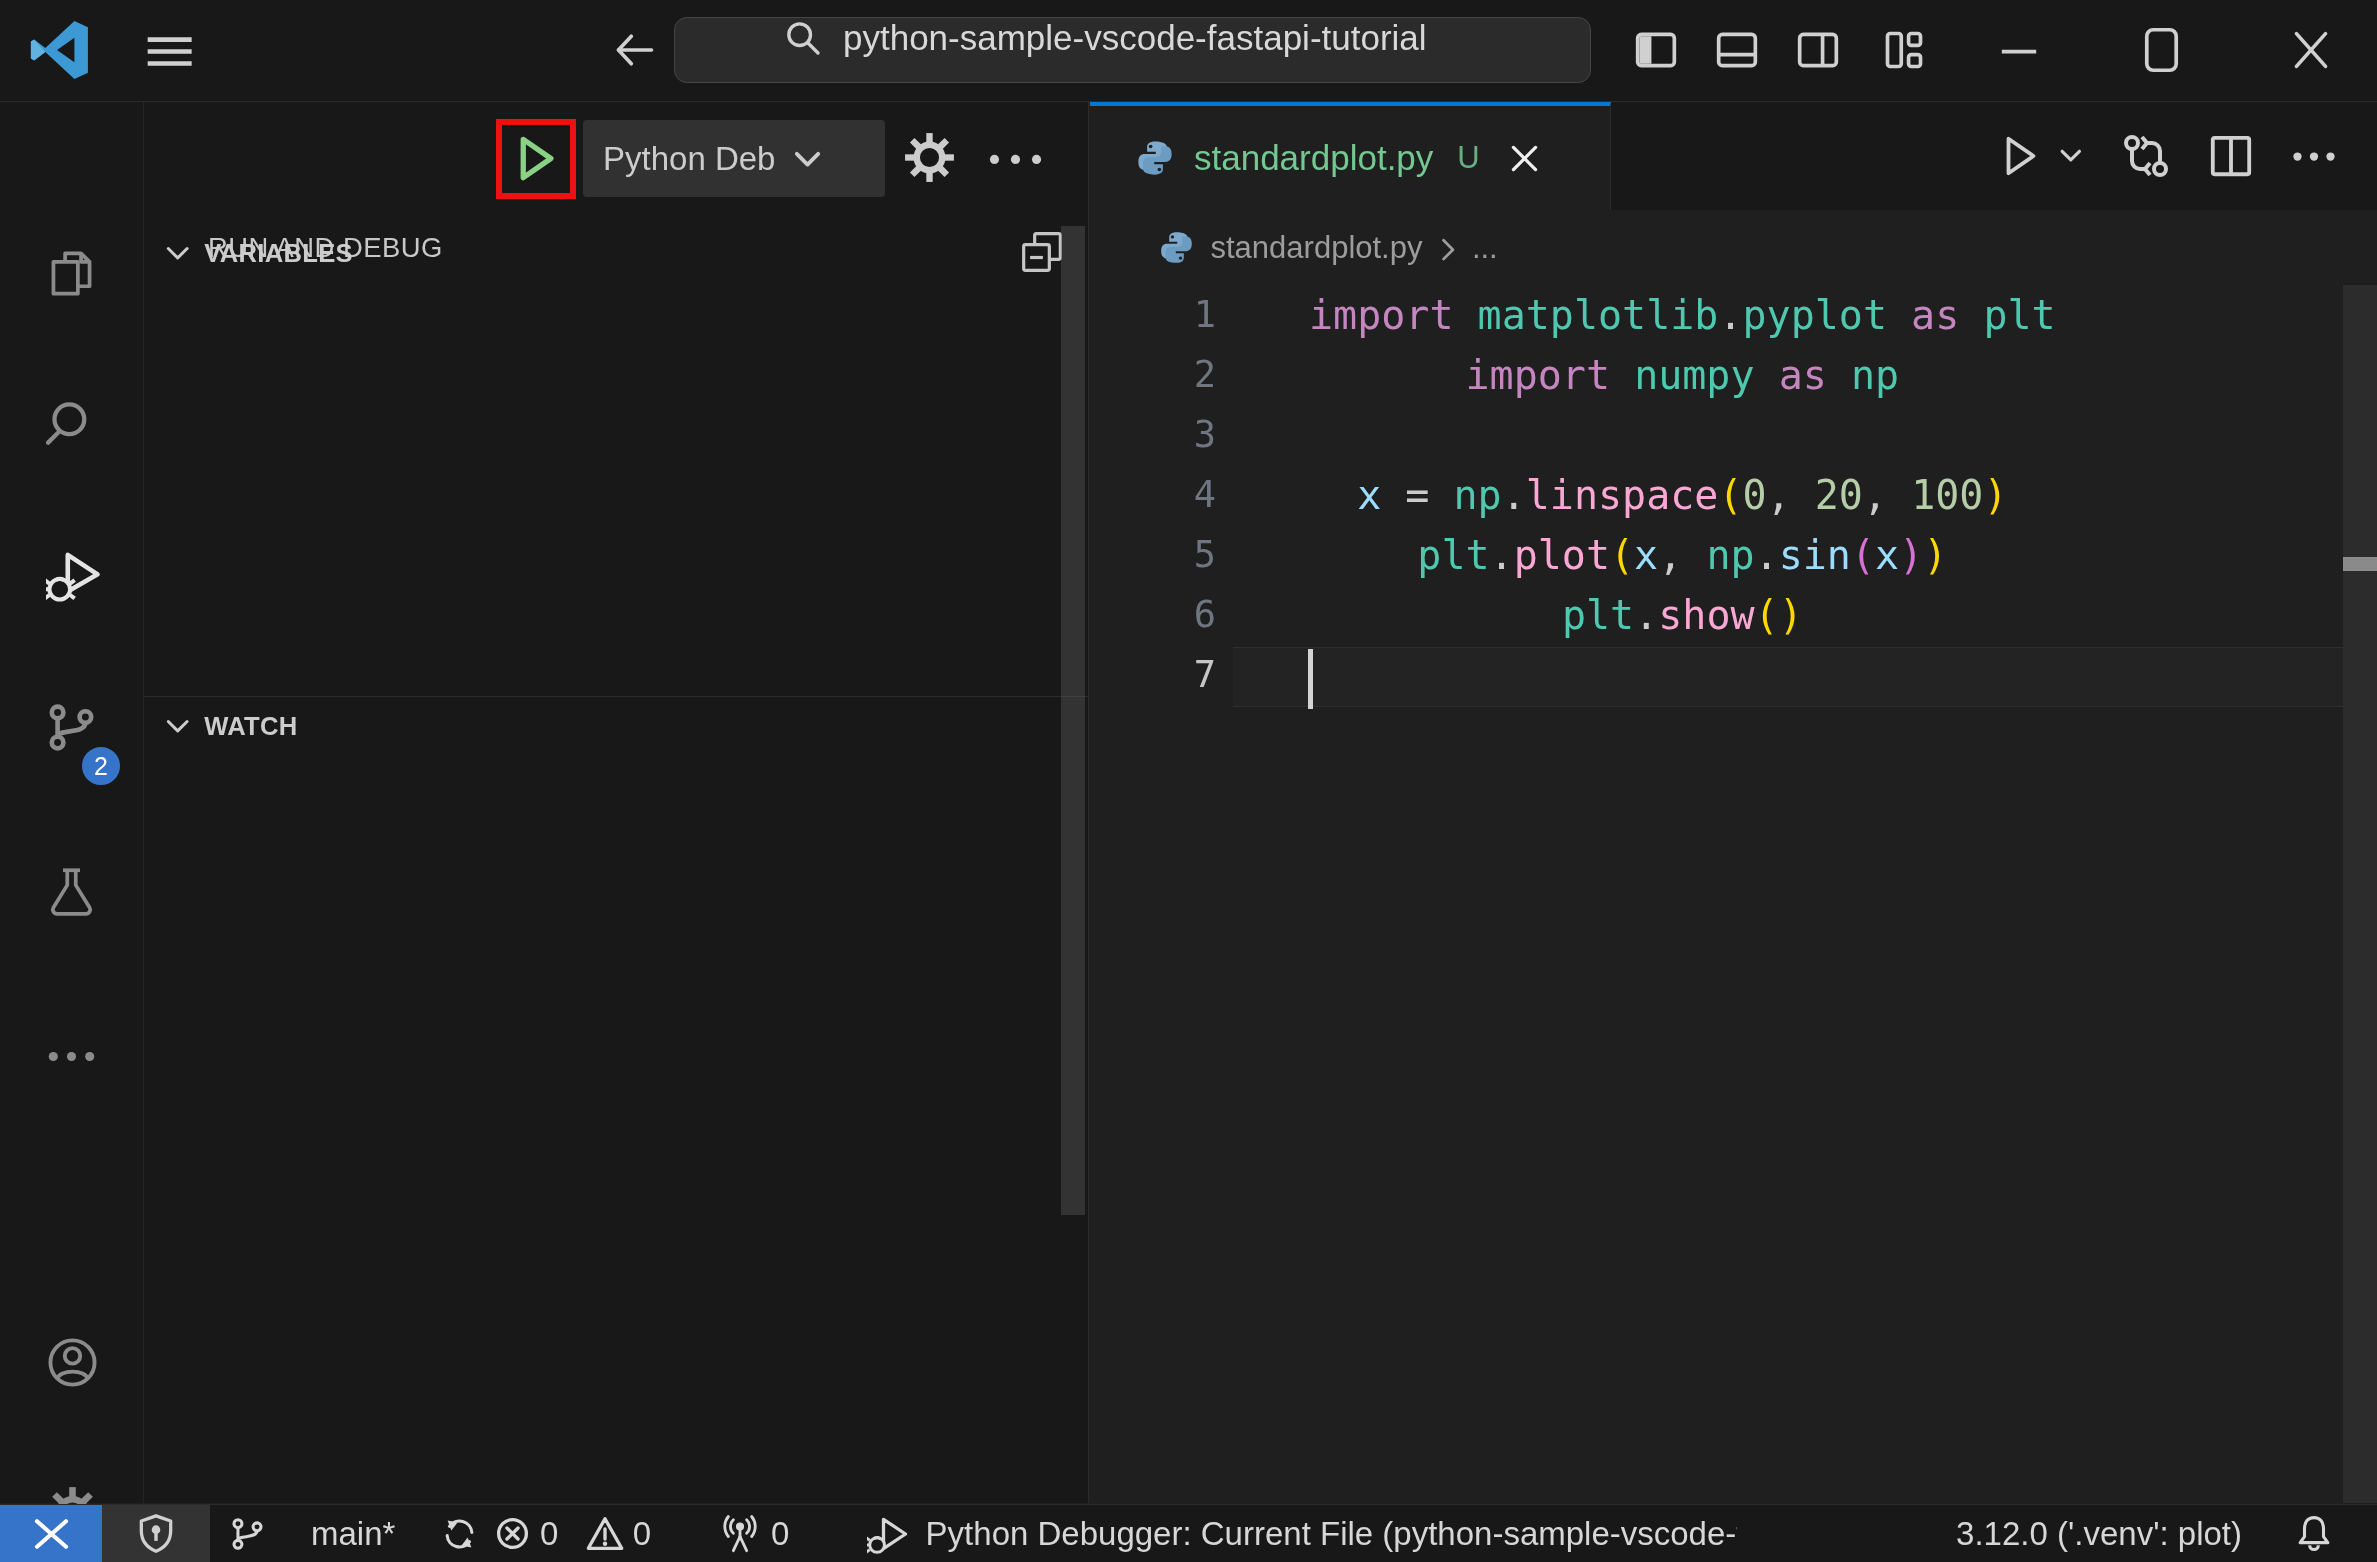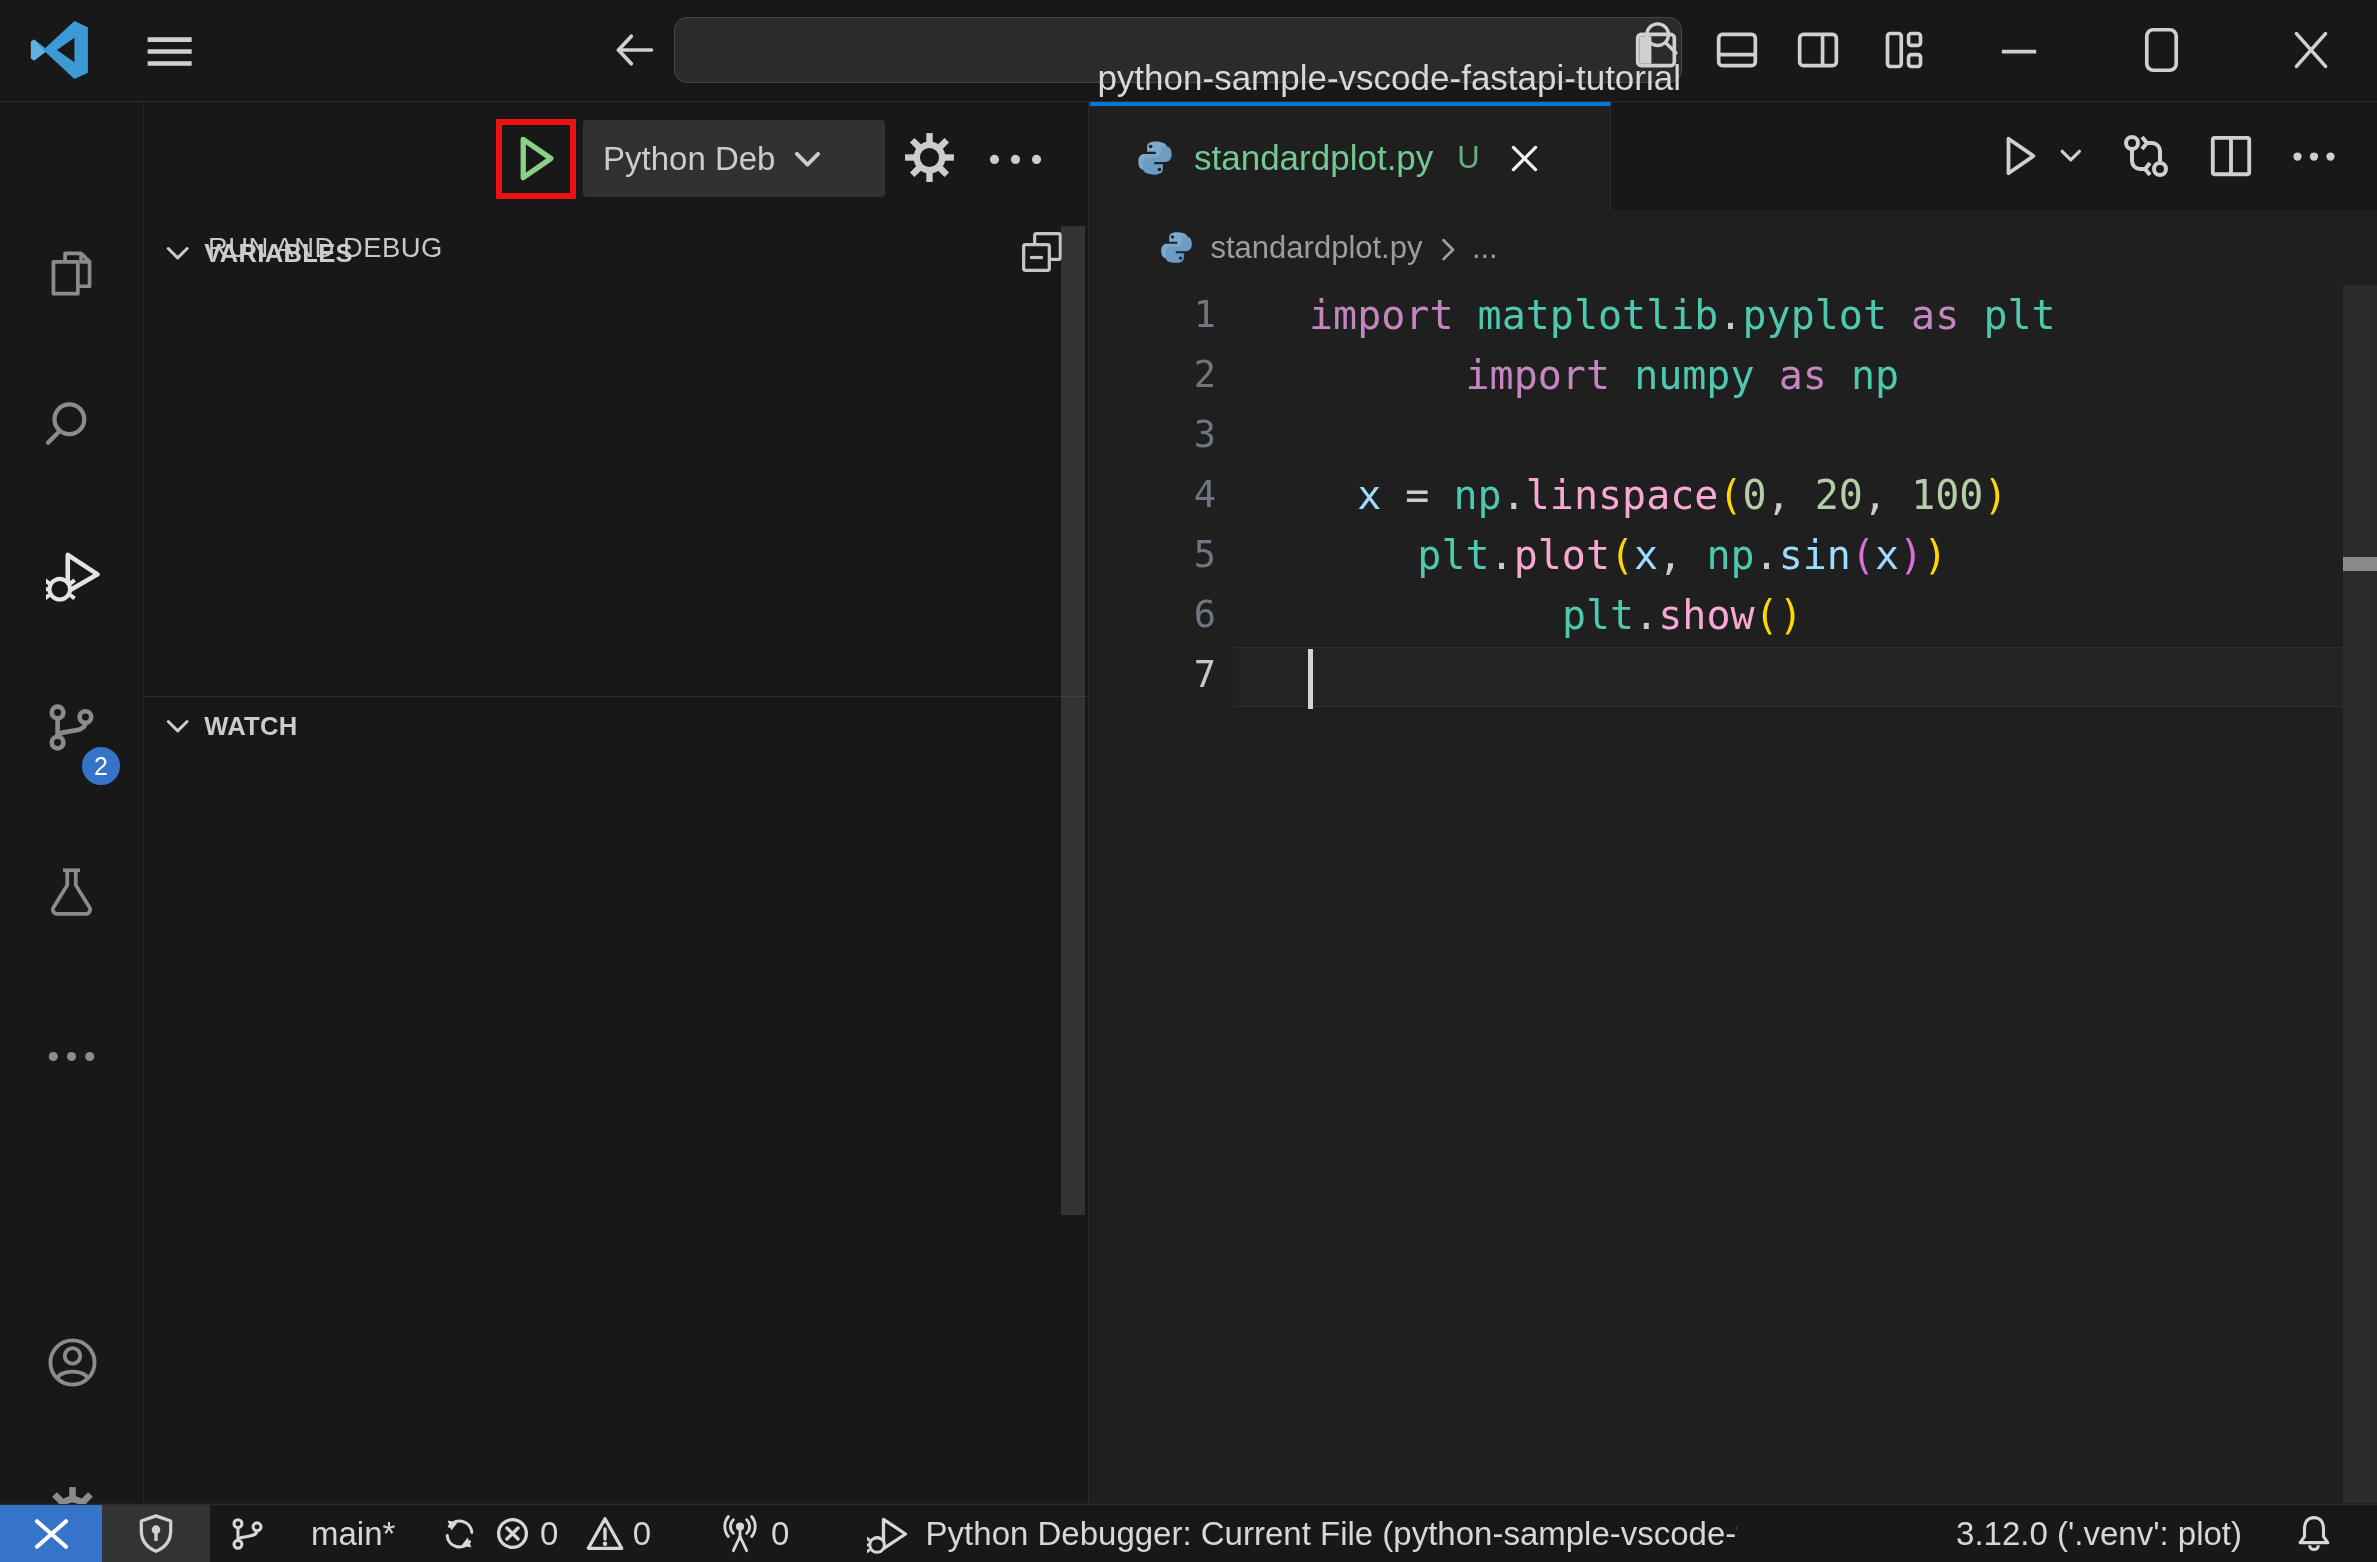--- a/index.html
+++ b/index.html
@@ -5,22 +5,22 @@
   html,body{margin:0;padding:0;background:#000;}
   #app{position:relative;width:2377px;height:1562px;background:#1f1f1f;
        font-family:"Liberation Sans",sans-serif;overflow:hidden;color:#cccccc;}
   .abs{position:absolute;}
   svg{display:block;}
   .ic{color:#8b8b8b;}
   .ic-light{color:#d0d0d0;}
 
   
   .titlebar{position:absolute;left:0;top:0;width:2377px;height:101px;background:#181818;border-bottom:1.8px solid #2b2b2b;}
-  .cmdcenter{position:absolute;left:674px;top:16.5px;width:1008px;height:66px;background:#2b2b2b;
-             border:1.8px solid #454545;border-radius:12.8px;display:flex;align-items:flex-end;box-sizing:border-box;flex-direction:column;}
+  .cmdcenter{position:absolute;left:674px;top:16.5px;width:917px;height:66px;background:#2b2b2b;
+             border:1.8px solid #454545;border-radius:12.8px;display:flex;align-items:flex-start;box-sizing:border-box;}
   .cmdcenter .txt{font-size:35px;color:#d8d8d8;margin-left:20px;white-space:nowrap;}
   .cmd-search{margin-left:108px;}
 
   
   .activitybar{position:absolute;left:0;top:102px;width:143px;height:1401px;background:#181818;border-right:0.9px solid #242424;}
   .act{position:absolute;left:46px;width:51px;height:51px;}
   .badge-blue{position:absolute;left:79px;top:642px;width:44px;height:44px;border-radius:50%;background:#3574c8;
       color:#fff;font-size:25px;display:flex;align-items:center;justify-content:center;border:3.7px solid #181818;box-sizing:border-box;}
   .badge-br{position:absolute;left:57px;top:1426px;width:64px;height:44px;border-radius:12.8px;background:#4a4a4a;
       color:#ececec;font-size:25px;font-weight:bold;display:flex;align-items:center;justify-content:center;border:2.7px solid #181818;box-sizing:border-box;}

